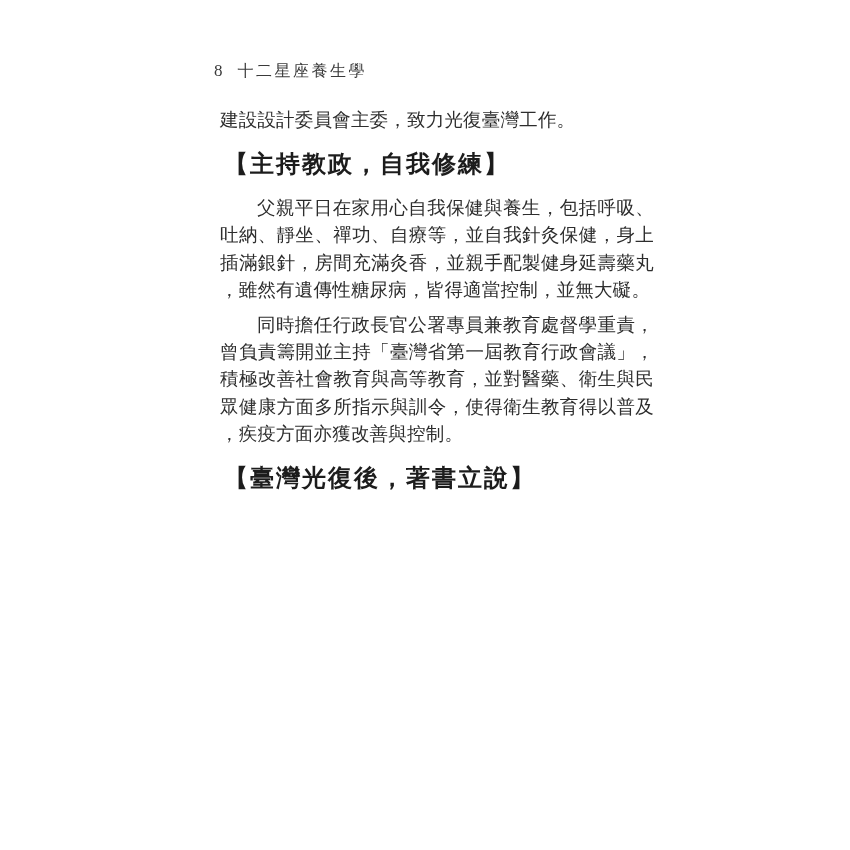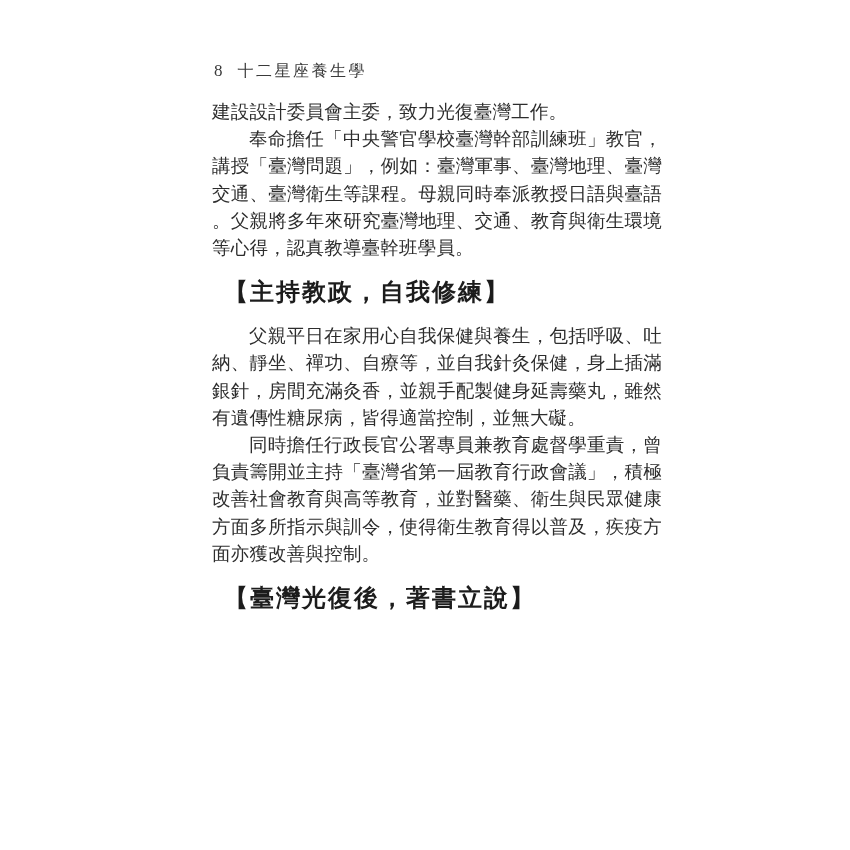--- a/index.html
+++ b/index.html
@@ -34,21 +34,21 @@
     text-align: right;
   }
   .content {
     position: absolute;
     top: 99px;
     left: 212px;
     width: 450px;
     color: #2d2d2d;
   }
   .content p.body-para {
-    margin: 0;
+    margin: 8px;
     font-size: 18.5px;
     line-height: 27.2px;
     letter-spacing: 0.2px;
     text-align: justify;
     text-justify: inter-character;
     line-break: anywhere;
     overflow-wrap: break-word;
   }
   .content p.body-para.indent {
     text-indent: 2em;
@@ -66,19 +66,18 @@
 </head>
 <body>
 
 <div class="page">
   <div class="running-header">
     <span class="page-number">8</span>
     <span class="running-title">十二星座養生學</span>
   </div>
   <div class="content">
       <p class="body-para">建設設計委員會主委，致力光復臺灣工作。</p>
-      <p class="body-para indent">奉命擔任「中央警官學校臺灣幹部訓練班」教官，講授「臺灣問題」，例如：臺灣軍事、臺灣地理、臺灣交通、臺灣衛生等課程。母親同時奉派教授日語與臺語。父親將多年來研究臺灣地理、交通、教育與衛生環境等心得，認真教導臺幹班學員。</p>
       <h2 class="section-heading">【主持教政，自我修練】</h2>
       <p class="body-para indent">父親平日在家用心自我保健與養生，包括呼吸、吐納、靜坐、禪功、自療等，並自我針灸保健，身上插滿銀針，房間充滿灸香，並親手配製健身延壽藥丸，雖然有遺傳性糖尿病，皆得適當控制，並無大礙。</p>
       <p class="body-para indent">同時擔任行政長官公署專員兼教育處督學重責，曾負責籌開並主持「臺灣省第一屆教育行政會議」，積極改善社會教育與高等教育，並對醫藥、衛生與民眾健康方面多所指示與訓令，使得衛生教育得以普及，疾疫方面亦獲改善與控制。</p>
       <h2 class="section-heading">【臺灣光復後，著書立說】</h2>
     </div>
 </div>
 
 </body></html>

